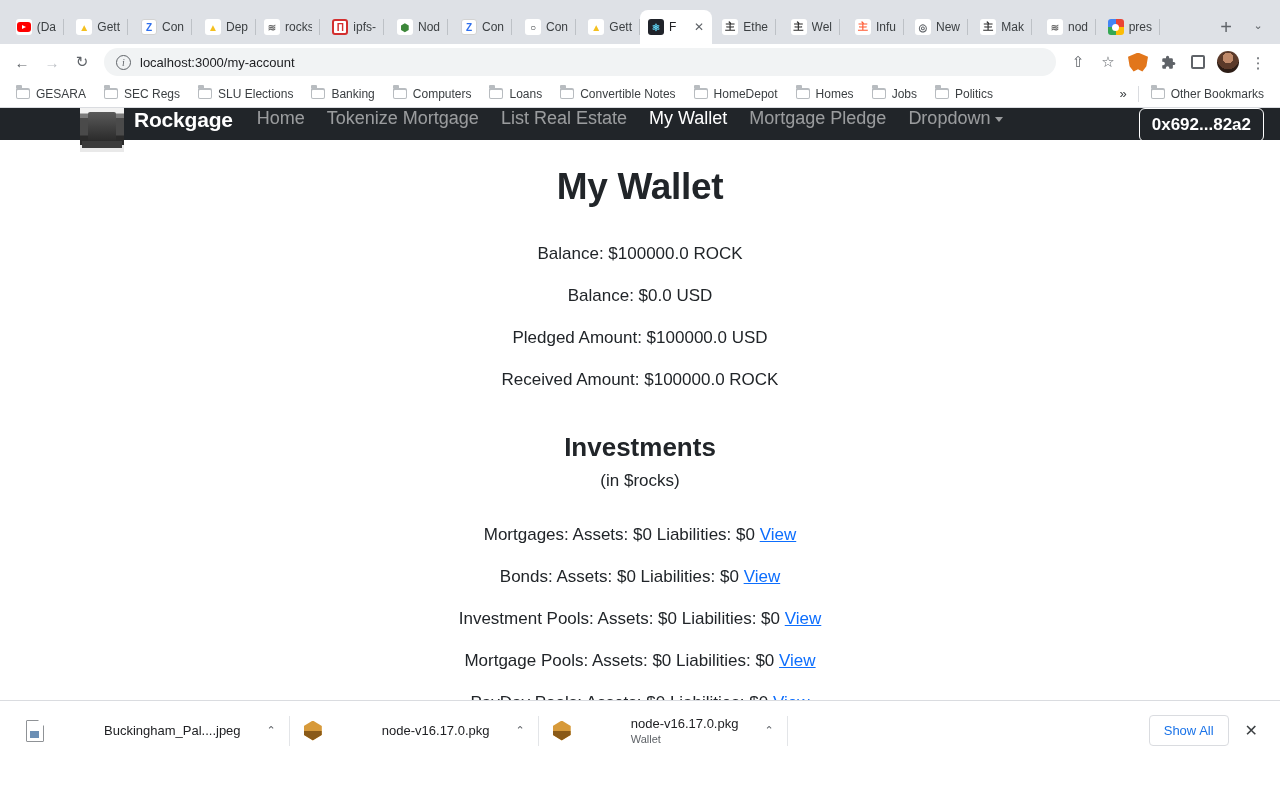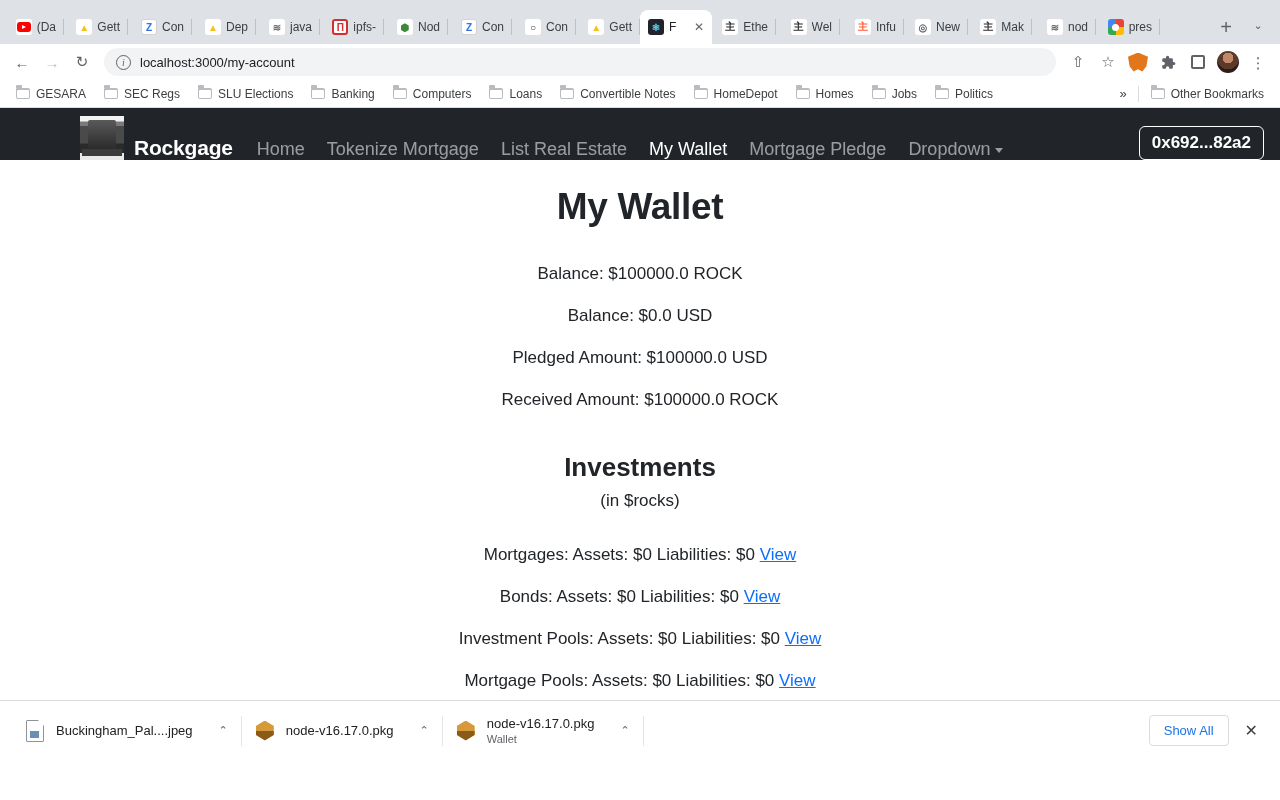--- a/index.html
+++ b/index.html
@@ -176,23 +176,23 @@
   }
   .bm-overflow { padding: 3px 7px; color:#3c4043; font-size:13px; }
   .bm-sep { width:1px; height:16px; background:#dadce0; margin:0 4px; }
   .bm-right { margin-left:auto; display:flex; align-items:center;}
 
   
   .page { height: 652px; background:#fff; position:relative; overflow:hidden;}
 
   .navbar {
     background: #212529;
-    height: 52px;
-    display: flex;
-    align-items: flex-end;
+    height: 32px;
+    display: flex;
+    align-items: flex-start;
     padding: 0 16px 0 0;
   }
   .brand-img {
     width: 44px; height: 44px; margin-left: 80px;
     background: linear-gradient(180deg,#f2f2f2 0 12%, #7a7a7a 13% 22%, #4a4a4a 23% 62%, #2a2a2a 63% 84%, #e9e9e9 85% 100%);
     background-size: 100% 100%;
     position: relative; overflow:hidden;
   }
   .brand-img::before{
     content:""; position:absolute; left:8px; right:8px; top:4px; bottom:8px;
@@ -294,21 +294,21 @@
     width: 18px; height: 20px; min-width:18px;
     background: #d79a3a;
     clip-path: polygon(50% 0%, 100% 28%, 100% 72%, 50% 100%, 0% 72%, 0% 28%);
     position: relative;
   }
   .dl-icon-pkg::after{
     content:""; position:absolute; left:0; right:0; top:52%; bottom:0;
     background:#8a5a18;
     clip-path: polygon(50% 100%, 100% 42%, 100% 0%, 0 0, 0 42%);
   }
-  .dl-text { display:flex; flex-direction:column; gap:2px;}
+  .dl-text { display:flex; flex-direction:column; gap:2px;margin-left:48px;}
   .dl-name { font-size: 13px; color: #202124; white-space:nowrap;}
   .dl-status { font-size: 11px; color: #5f6368; }
   .dl-chev { margin-left: 14px; color:#5f6368; font-size:11px; }
   .dl-right { margin-left:auto; display:flex; align-items:center; gap:10px; padding-right:4px;}
   .showall {
     border: 1px solid #dadce0;
     border-radius: 4px;
     color: #1a73e8;
     font-size: 13px;
     font-weight: 500;
@@ -337,21 +337,21 @@
         <div class="tab">
           <span class="favicon fav-z">Z</span>
           <span class="tlabel">Con</span>
         </div>
         <div class="tab">
           <span class="favicon fav-bell">▲</span>
           <span class="tlabel">Dep</span>
         </div>
         <div class="tab">
           <span class="favicon fav-java">≋</span>
-          <span class="tlabel">java</span>
+          <span class="tlabel">rocks</span>
         </div>
         <div class="tab">
           <span class="favicon fav-ipfs">Π</span>
           <span class="tlabel">ipfs-</span>
         </div>
         <div class="tab">
           <span class="favicon fav-node">⬢</span>
           <span class="tlabel">Nod</span>
         </div>
         <div class="tab">

